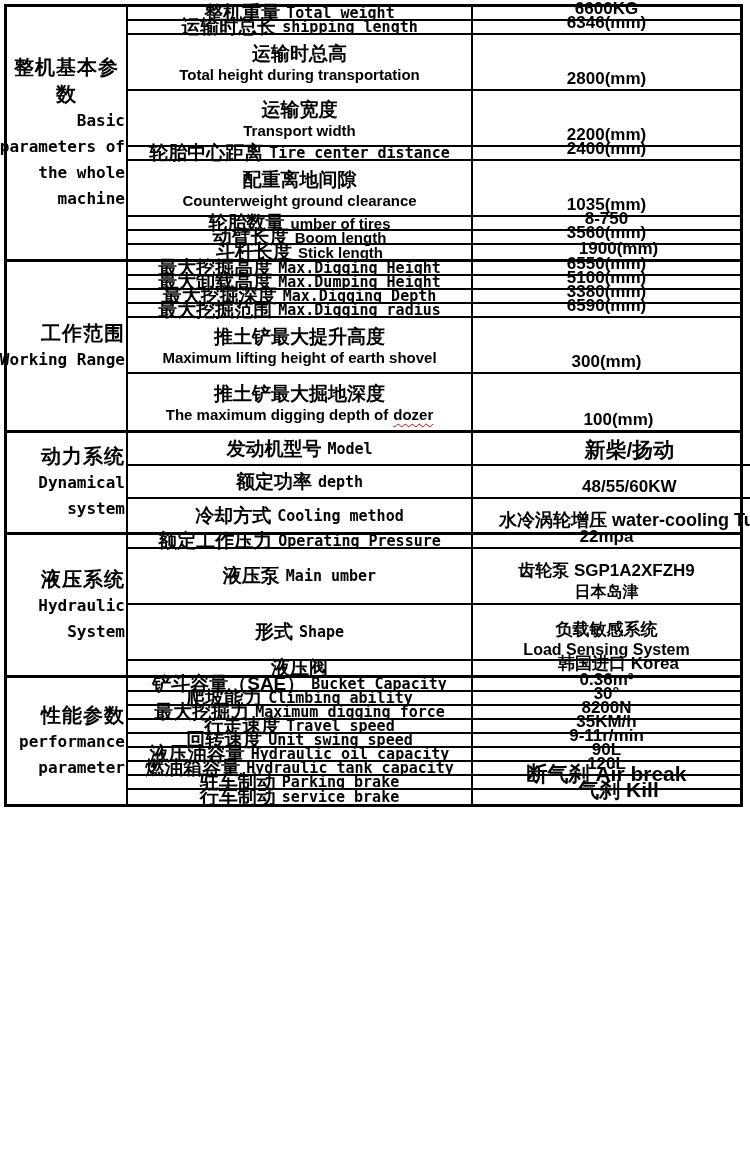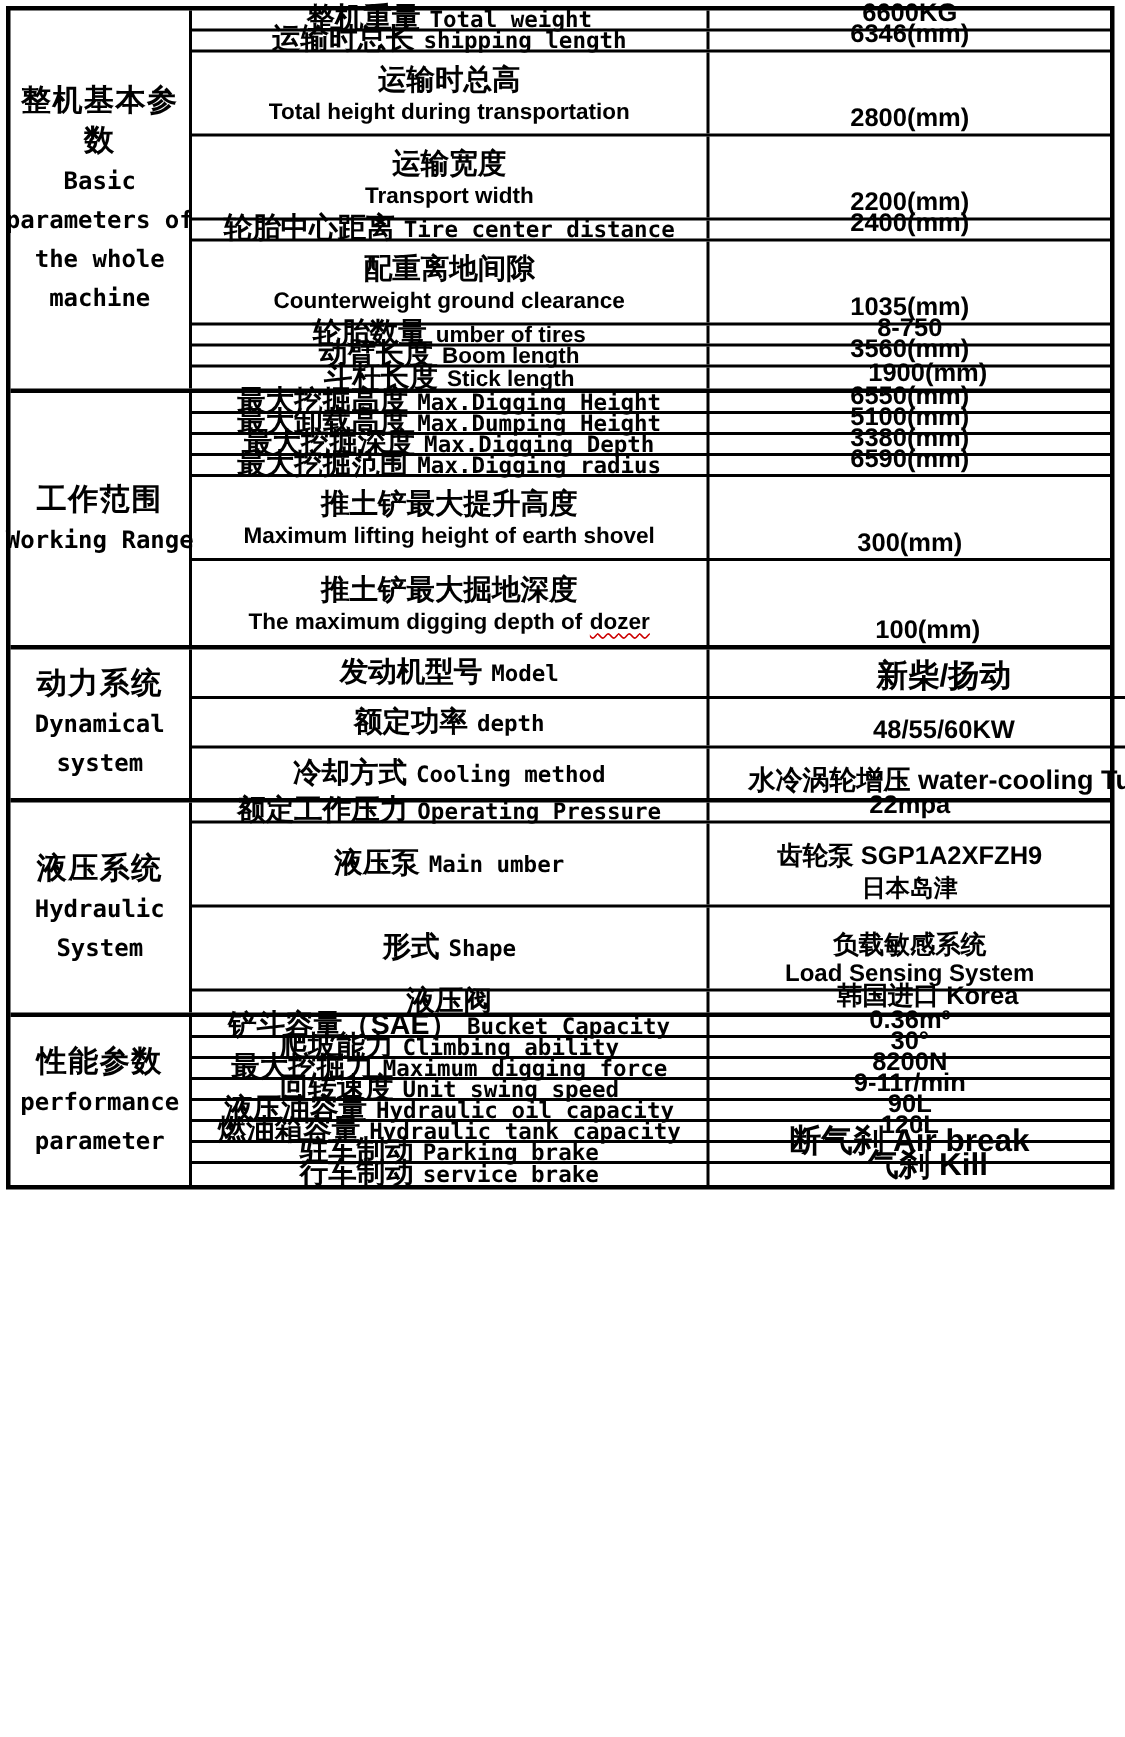--- a/index.html
+++ b/index.html
@@ -8,21 +8,21 @@
     font-family:"Liberation Sans",sans-serif;color:#000;overflow:hidden;
   }
   .spec-table{
     position:absolute;left:4px;top:4px;width:739px;
     border:3px solid #000;background:#fff;box-sizing:border-box;
   }
   .section{display:flex;border-bottom:3px solid #000;}
   .section:last-child{border-bottom:none;}
   .cat{
     width:121px;min-width:121px;border-right:2px solid #000;box-sizing:border-box;
-    display:flex;flex-direction:column;justify-content:center;align-items:center;
+    display:flex;flex-direction:column;justify-content:center;align-items:flex-end;
     text-align:center;padding:2px 1px;
   }
   .cat .czh{font-size:20px;font-weight:700;line-height:27px;letter-spacing:1px;}
   .cat .cen{font-family:"DejaVu Sans Mono","Liberation Mono",monospace;font-weight:700;font-size:16px;line-height:26px;white-space:nowrap;}
   .rows{flex:1;display:flex;flex-direction:column;}
   .row{display:flex;border-bottom:2px solid #000;box-sizing:border-box;}
   .row:last-child{border-bottom:none;gap:24px;}
   .h1{height:14px;}
   .h33{height:33px;}
   .h2{height:56px;}
@@ -325,20 +325,29 @@
         <div class="param">
           <span class="zh">最大挖掘力</span>
           <span class="enmono">Maximum digging force</span>
         </div>
         <div class="value">
             <span>8200N</span>
           </div>
       </div>
       <div class="row h1">
         <div class="param">
+          <span class="zh">行走速度</span>
+          <span class="enmono">Travel speed</span>
+        </div>
+        <div class="value">
+            <span>35KM/h</span>
+          </div>
+      </div>
+      <div class="row h1">
+        <div class="param">
           <span class="zh">回转速度</span>
           <span class="enmono">Unit swing speed</span>
         </div>
         <div class="value">
             <span>9-11r/min</span>
           </div>
       </div>
       <div class="row h1">
         <div class="param">
           <span class="zh">液压油容量</span>

